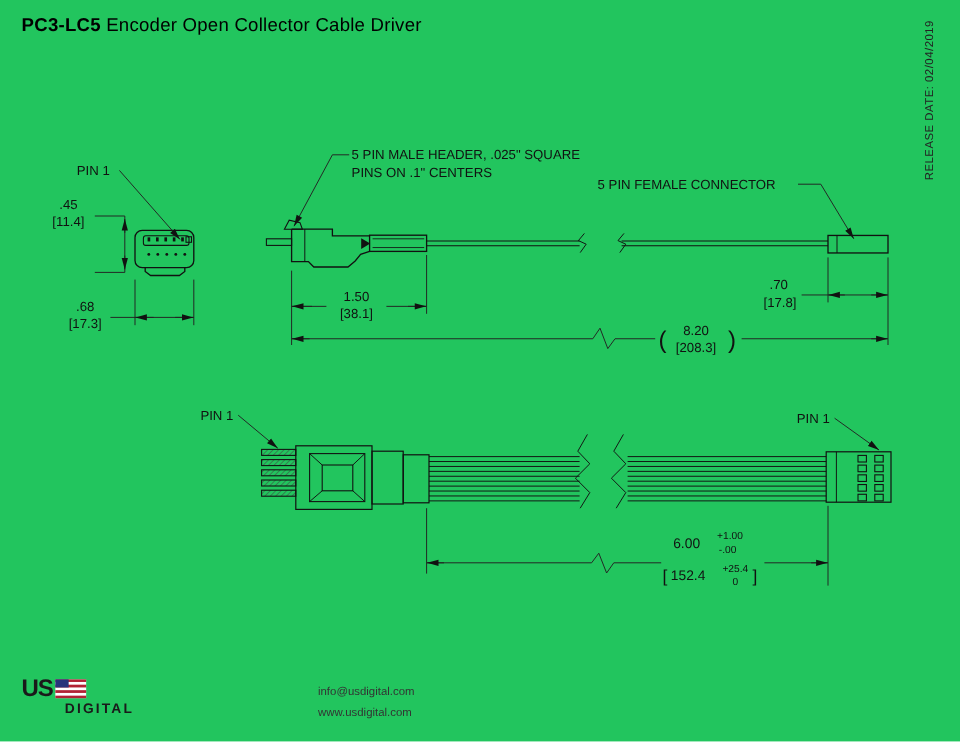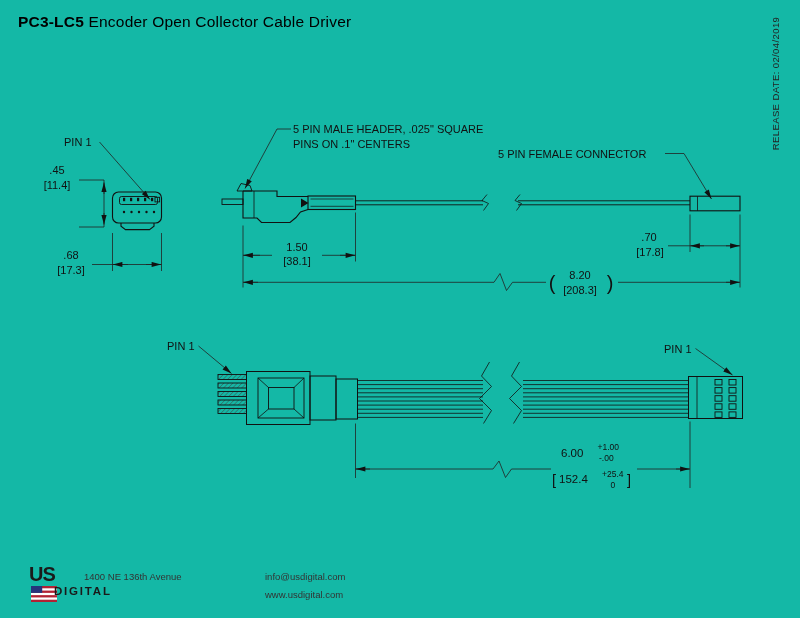--- a/index.html
+++ b/index.html
@@ -1,30 +1,30 @@
 <!DOCTYPE html>
 <html><head>
 <meta charset="utf-8">
 <style>
   html,body { margin:0; padding:0; background:#fff; }
-  .page { position:relative; width:800px; height:618px; background:#14b8a6; overflow:hidden;
+  .page { position:relative; width:800px; height:618px; background:#22c55e; overflow:hidden;
           font-family:"Liberation Sans", sans-serif; }
   .title { position:absolute; left:18px; top:13px; font-size:15.5px; color:#000; letter-spacing:.2px; }
   .title .model { font-weight:bold; }
   .release { position:absolute; left:660px; top:78px; width:230px; text-align:center;
              transform:rotate(-90deg); font-size:9.5px; color:#222; letter-spacing:.4px; }
   svg.draw { position:absolute; left:0; top:0; }
   svg.draw text { font-family:"Liberation Sans", sans-serif; fill:#111; stroke:none; }
   .t11 { font-size:11px; }
   .t85 { font-size:8.5px; }
   .t14 { font-size:14.5px; }
   .t20 { font-size:20px; }
   .mid { text-anchor:middle; }
   
-  .logo-top { position:absolute; left:29px; top:564px; display:flex; align-items:flex-start;flex-direction:column; }
+  .logo-top { position:absolute; left:18px; top:564px; display:flex; align-items:flex-start; }
   .logo-us { font-size:20px; font-weight:bold; letter-spacing:-1px; color:#1a1a1a; line-height:1; }
   .logo-flag { margin-left:2px; margin-top:2px; }
   .logo-digital { position:absolute; left:25px; top:585px; font-size:11.5px; font-weight:bold;
                   letter-spacing:1.8px; color:#1a1a1a;margin-left:29px; }
   .fcol { position:absolute; font-size:9.5px; color:#333; line-height:17.5px; white-space:nowrap; }
   .fcol.addr  { left:84px;  top:568px; }
   .fcol.web   { left:265px; top:568px; }
   .fcol.phone { left:380px; top:568px; }
   .fcol.units { left:616px; top:575px; font-size:9px; line-height:11.5px; color:#2c2c2c; }
 </style>
@@ -244,20 +244,19 @@
       <rect x="0" y="0" width="26" height="2.3" fill="#b22234"></rect>
       <rect x="0" y="4.57" width="26" height="2.3" fill="#b22234"></rect>
       <rect x="0" y="9.14" width="26" height="2.3" fill="#b22234"></rect>
       <rect x="0" y="13.71" width="26" height="2.3" fill="#b22234"></rect>
       <rect x="0" y="0" width="11.2" height="6.9" fill="#26337b"></rect>
     </svg>
   </div>
   <div class="logo-digital">DIGITAL</div>
 
   <div class="fcol addr">
-    <div>1400 NE 136th Avenue</div>
   </div>
   <div class="fcol web">
     <div>info@usdigital.com</div>
     <div>www.usdigital.com</div>
   </div>
 
 </div>
 
 </body></html>

